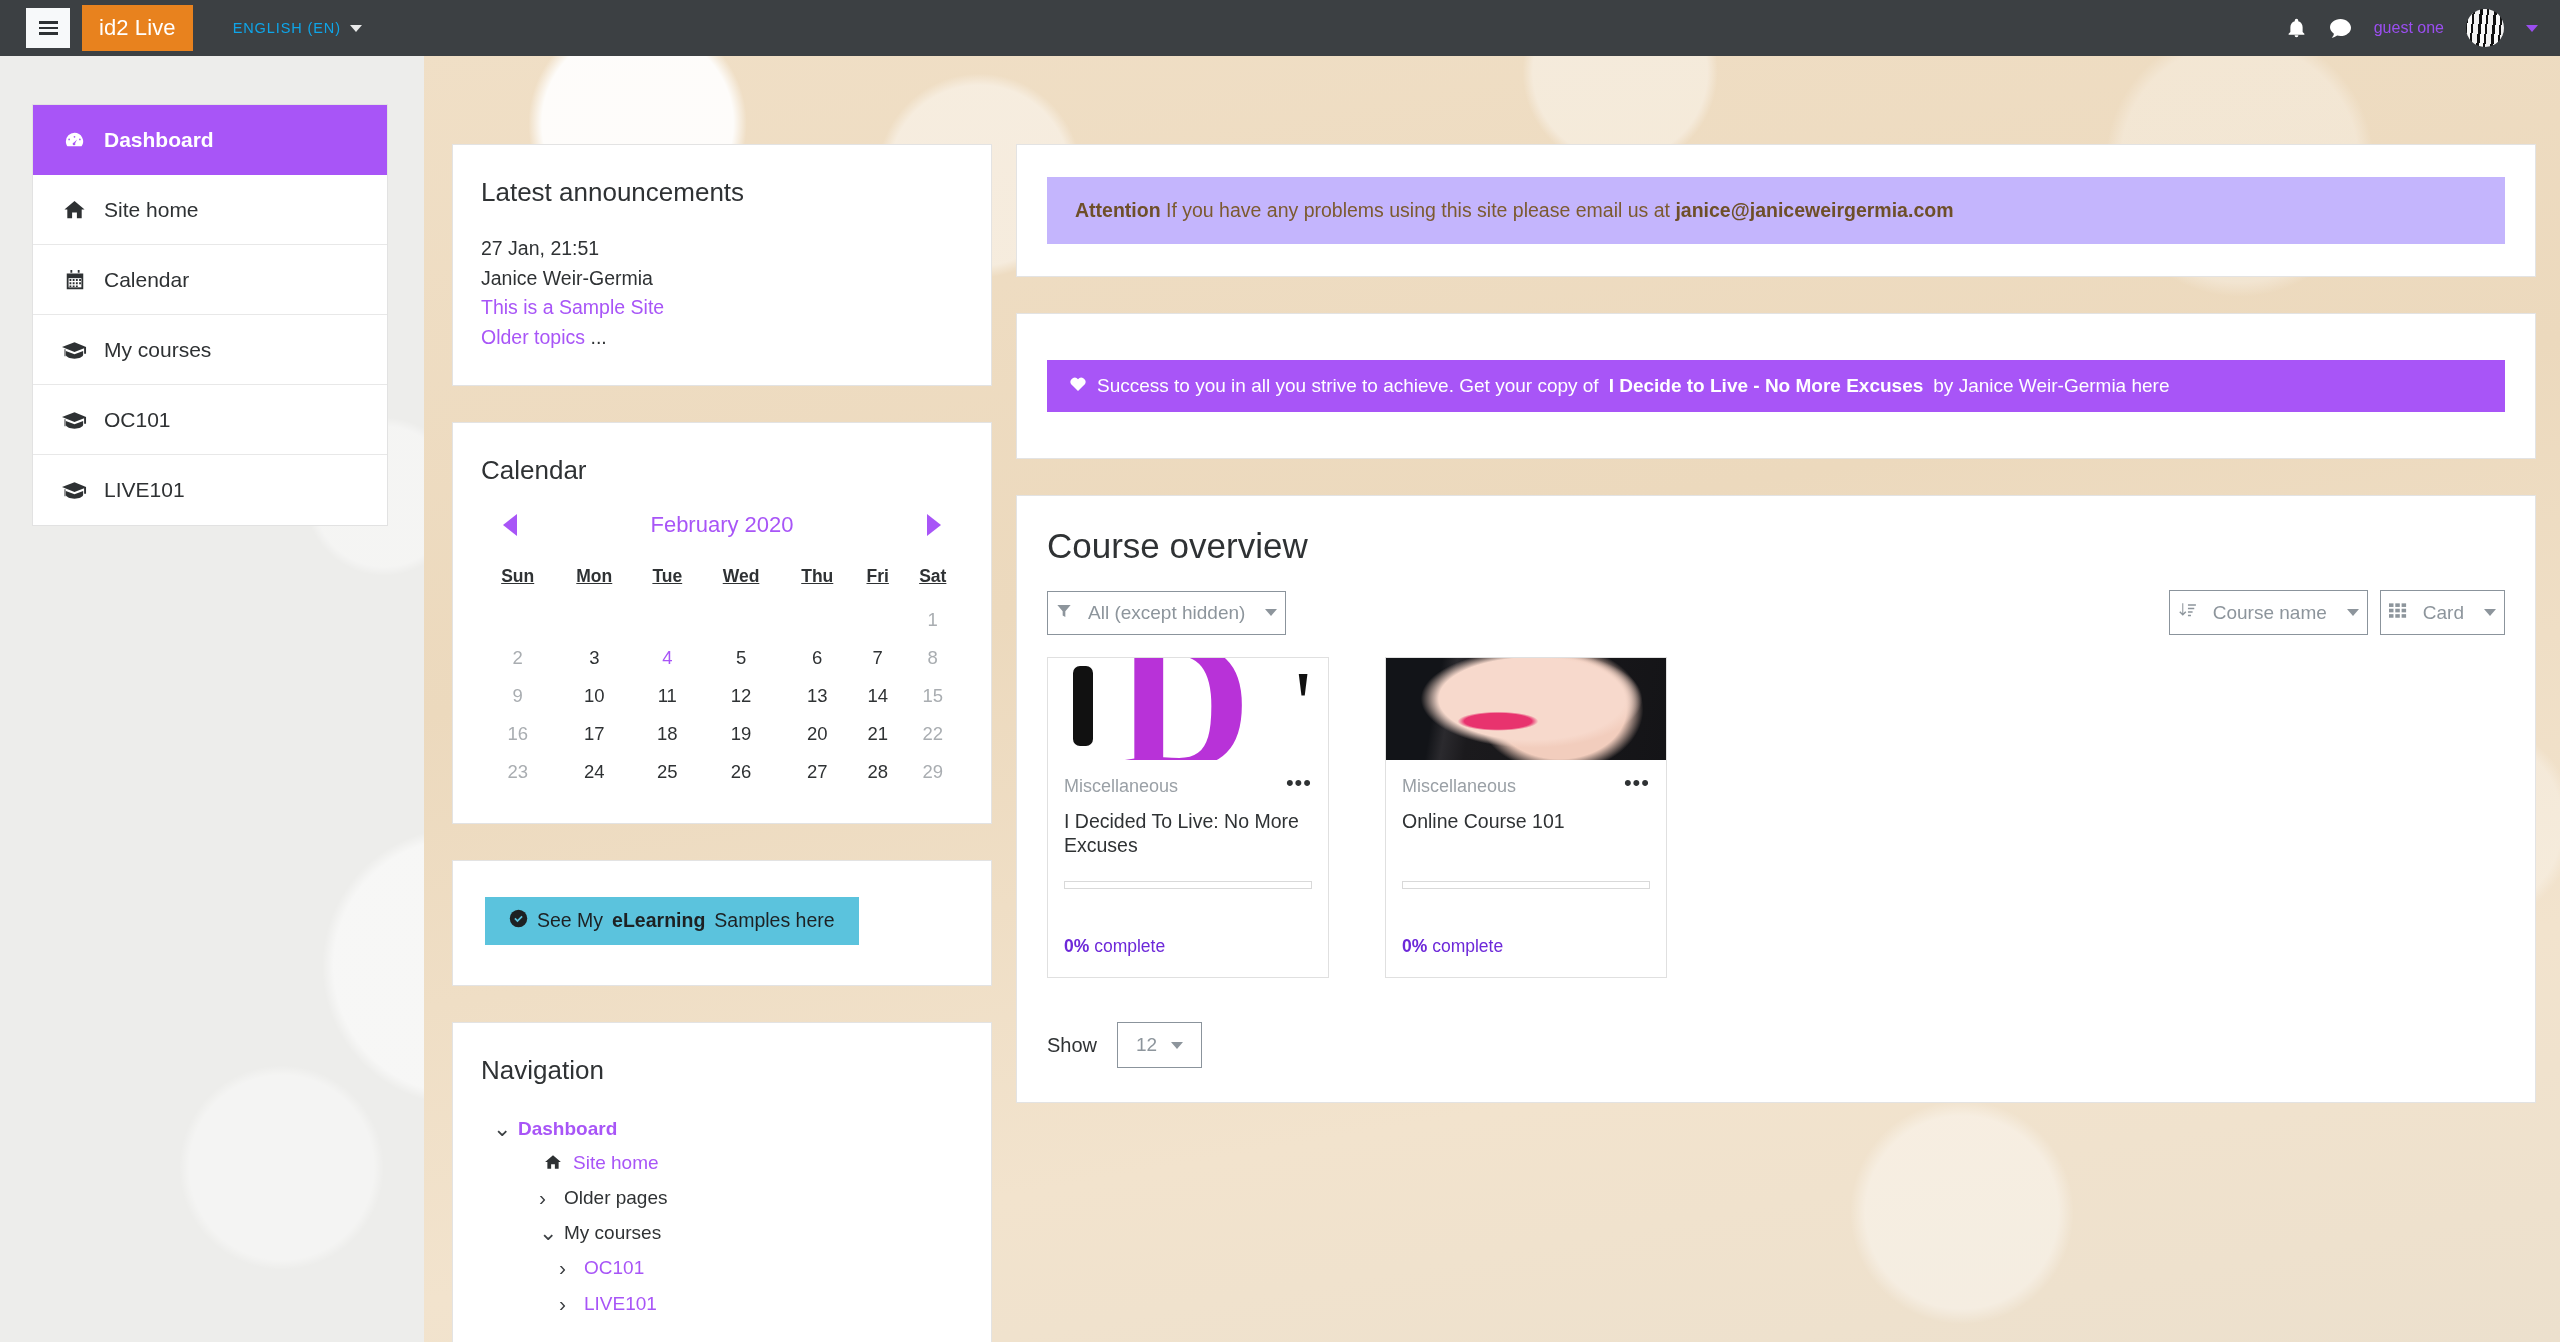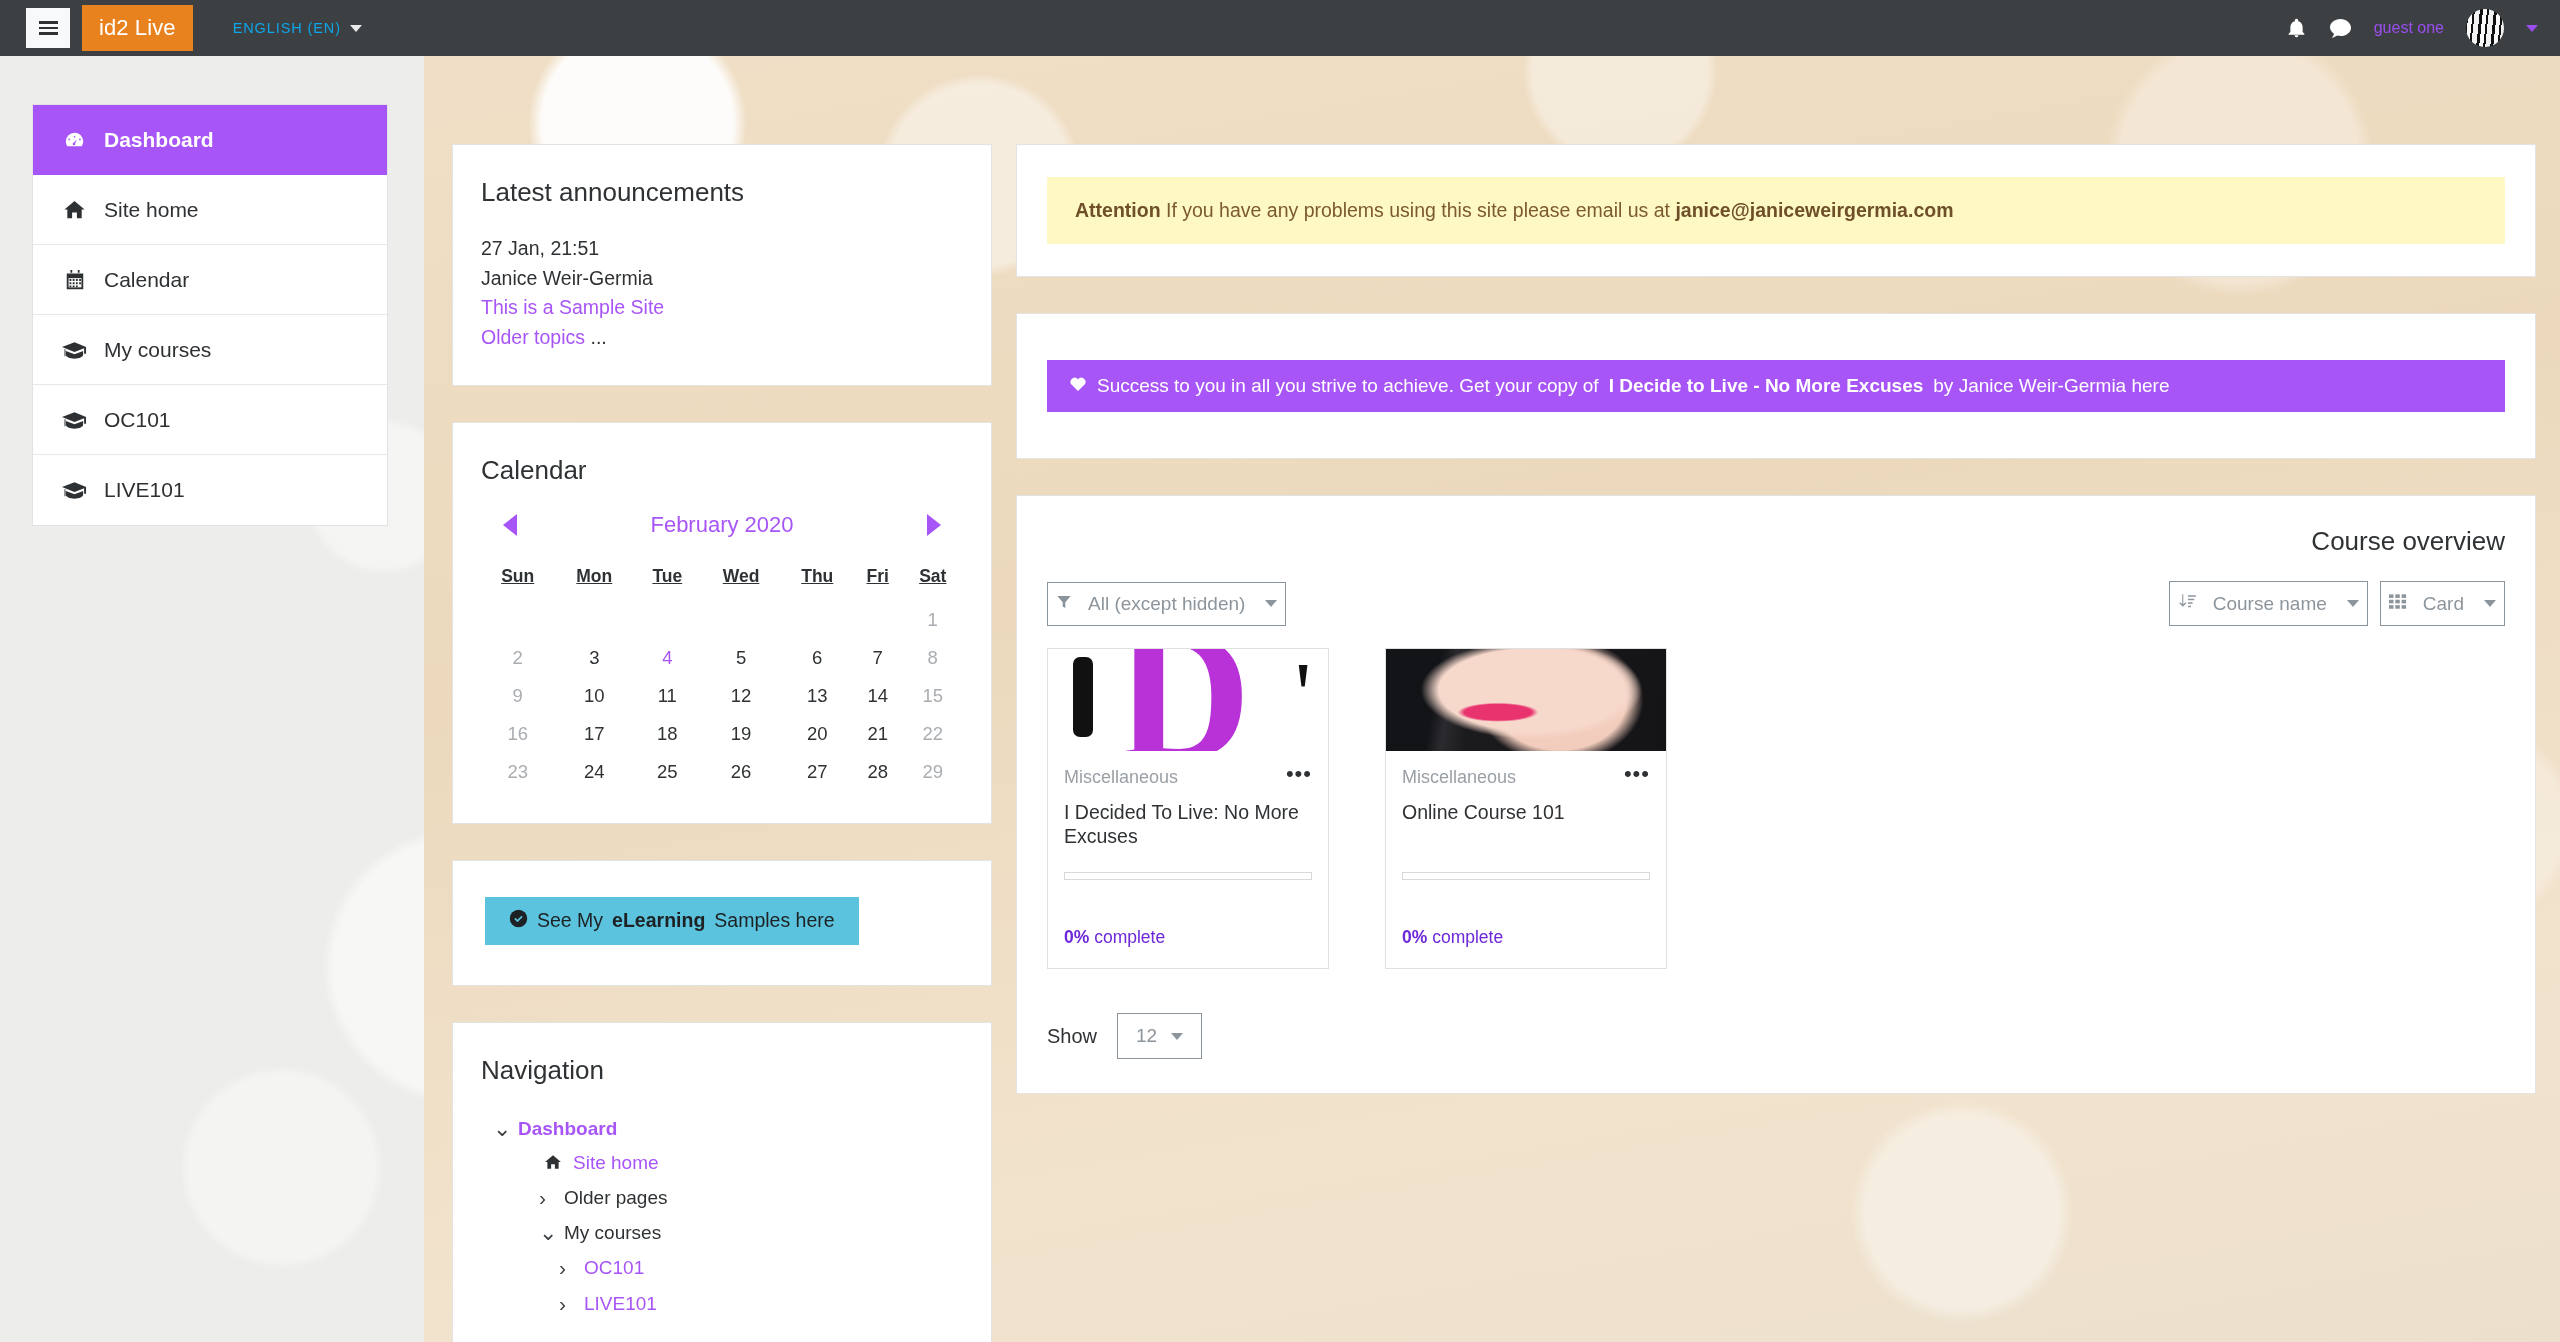--- a/index.html
+++ b/index.html
@@ -160,35 +160,35 @@
   .t-purple { color: #a855f7; }
   .t-purple.bold { font-weight: bold; }
   .t-dark { color: #2f3234; }
 
   
   .main { position: absolute; left: 1016px; top: 144px; width: 1520px; z-index: 10; }
   .panel { background: #fff; border: 1px solid #e3e3e3; margin-bottom: 36px; }
 
   .alert-warn {
     margin: 32px 30px; padding: 22px 28px;
-    background: #fef9c3; color: #7c5a30; font-size: 19.5px;
+    background: #c4b5fd; color: #7c5a30; font-size: 19.5px;
   }
   .alert-warn b { font-weight: bold; color: #6e4f29; }
 
   .promo-wrap { padding: 46px 30px 46px 30px; }
   .promo-bar {
     background: #a855f7; color: #fff; font-size: 19px;
     padding: 15px 22px; display: flex; align-items: center; gap: 10px;
     cursor: pointer;
   }
   .promo-bar b { font-weight: bold; }
 
   
   .co-pad { padding: 30px 30px 34px 30px; }
-  .co-title { font-size: 26px; color: #2f3234; font-weight: normal; margin-bottom: 24px; text-align: right; }
+  .co-title { font-size: 35px; color: #2f3234; font-weight: normal; margin-bottom: 24px; }
   .co-bar { display: flex; align-items: center; justify-content: space-between; }
   .btn-out {
     display: inline-flex; align-items: center; gap: 16px;
     border: 1px solid #8b949c; background: #fff;
     color: #8d959c; font-size: 19px;
     padding: 10px 8px; cursor: pointer;
   }
   .btn-grp { display: flex; gap: 12px; }
   .caret-dn {
     width: 0; height: 0; border-left: 6px solid transparent;

